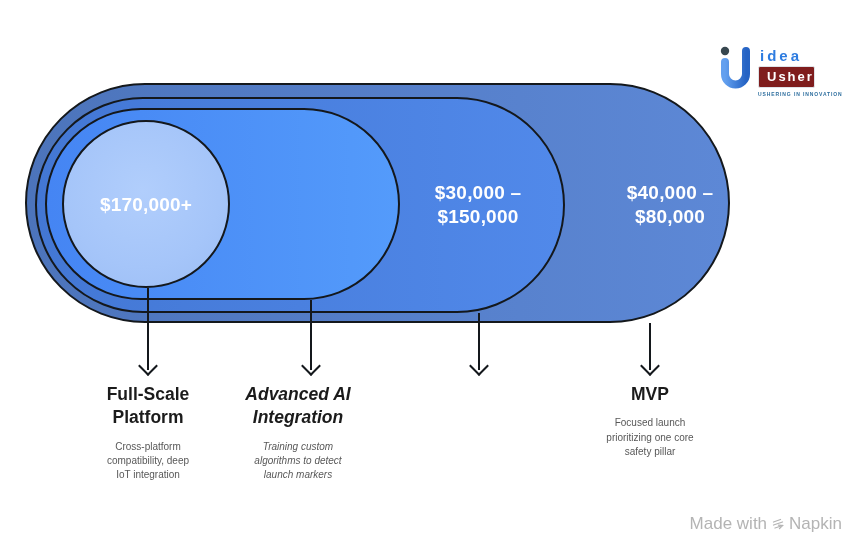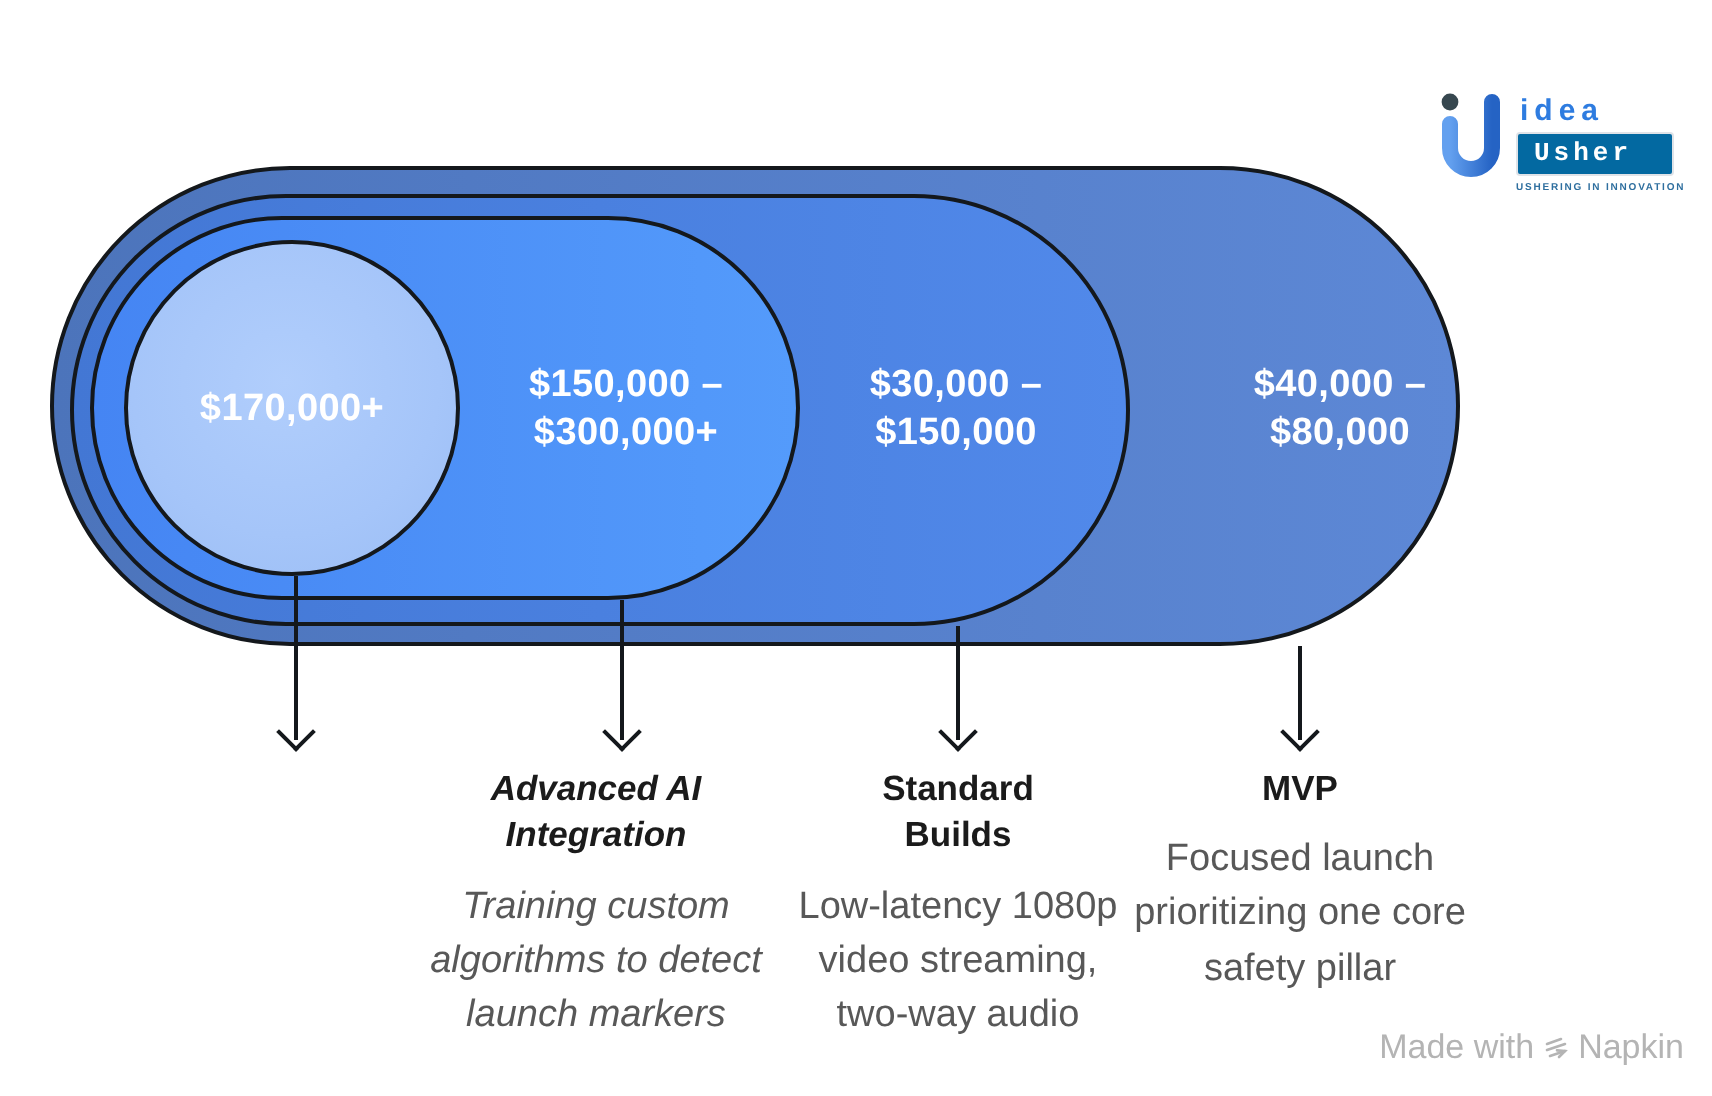--- a/index.html
+++ b/index.html
@@ -49,36 +49,35 @@
   .col { position:absolute; top:383px; width:180px; text-align:center; }
   .col-1 { left:58px; }
   .col-2 { left:208px;font-style:italic; }
   .col-3 { left:389px; }
   .col-4 { left:560px; }
   .col h3 {
     font-size:17.5px; font-weight:bold; color:#1b1b1b; line-height:1.33;
     white-space:pre-line; margin-bottom:10px;
   }
   .col p {
-    font-size:19px; color:#585858; line-height:1.43; white-space:pre-line;
+    font-size:10px; color:#585858; line-height:1.43; white-space:pre-line;
   }
 
   
   .logo { position:absolute; left:716px; top:44px; display:flex; align-items:flex-start; }
   .logo-icon { flex:0 0 auto; margin-right:4px; }
   .logo-text { display:flex; flex-direction:column; align-items:flex-start; padding-top:4px; }
   .logo-idea {
     font-size:15px; font-weight:bold; color:#2e7ce0; letter-spacing:3px;
     line-height:1; margin-bottom:3px; margin-left:2px;
   }
   .logo-usher {
-    background:#0369a1; color:#ffffff; font-size:13px; font-weight:bold;
-    letter-spacing:2px; line-height:1; padding:3px 20px 4px 8px; border-radius:2px;
+    background:#7f1d1d; color:#ffffff; font-size:13px; font-weight:bold;
+    letter-spacing:2px; line-height:1; padding:3px 0 4px 8px; border-radius:2px;
     border:1px solid #dfe3e8;
-    font-family:Liberation Mono, monospace;
   }
   .logo-tagline {
     font-size:5px; color:#2f6f9f; letter-spacing:0.9px; margin-top:3px;
     font-weight:bold; white-space:nowrap;
   }
 
   
   .footer {
     position:absolute; right:14px; top:514px; display:flex; align-items:center;
     gap:5px; color:#b4b4b4; font-size:17px;
@@ -89,22 +88,20 @@
 <body>
 
 <div class="canvas">
 
   <div class="tier tier-1" style="background: linear-gradient(to right, rgb(76, 116, 187), rgb(93, 136, 214));"></div>
   <div class="tier tier-2" style="background: linear-gradient(to right, rgb(67, 119, 212), rgb(81, 137, 234));"></div>
   <div class="tier tier-3" style="background: linear-gradient(to right, rgb(69, 133, 243), rgb(84, 155, 251));"></div>
   <div class="tier tier-4" style="background: radial-gradient(circle at 48% 42%, rgb(177, 206, 252) 0%, rgb(165, 197, 249) 60%, rgb(155, 189, 244) 100%);"></div>
 
   <div class="price price-1">$170,000+</div>
-  <div class="price price-2">$150,000 –
-$300,000+</div>
   <div class="price price-3">$30,000 –
 $150,000</div>
   <div class="price price-4">$40,000 –
 $80,000</div>
 
   <div class="arrow arrow-1">
     <span class="shaft"></span>
     <span class="head"></span>
   </div>
   <div class="arrow arrow-2">
@@ -113,33 +110,33 @@
   </div>
   <div class="arrow arrow-3">
     <span class="shaft"></span>
     <span class="head"></span>
   </div>
   <div class="arrow arrow-4">
     <span class="shaft"></span>
     <span class="head"></span>
   </div>
 
+  <div class="col col-1">
+    <h3>Full-Scale
+Platform</h3>
+    <p>Cross-platform
+compatibility, deep
+IoT integration</p>
+  </div>
   <div class="col col-2">
     <h3>Advanced AI
 Integration</h3>
     <p>Training custom
 algorithms to detect
 launch markers</p>
-  </div>
-  <div class="col col-3">
-    <h3>Standard
-Builds</h3>
-    <p>Low-latency 1080p
-video streaming,
-two-way audio</p>
   </div>
   <div class="col col-4">
     <h3>MVP</h3>
     <p>Focused launch
 prioritizing one core
 safety pillar</p>
   </div>
 
   <div class="logo">
     <svg class="logo-icon" width="38" height="48" viewBox="0 0 38 48">

